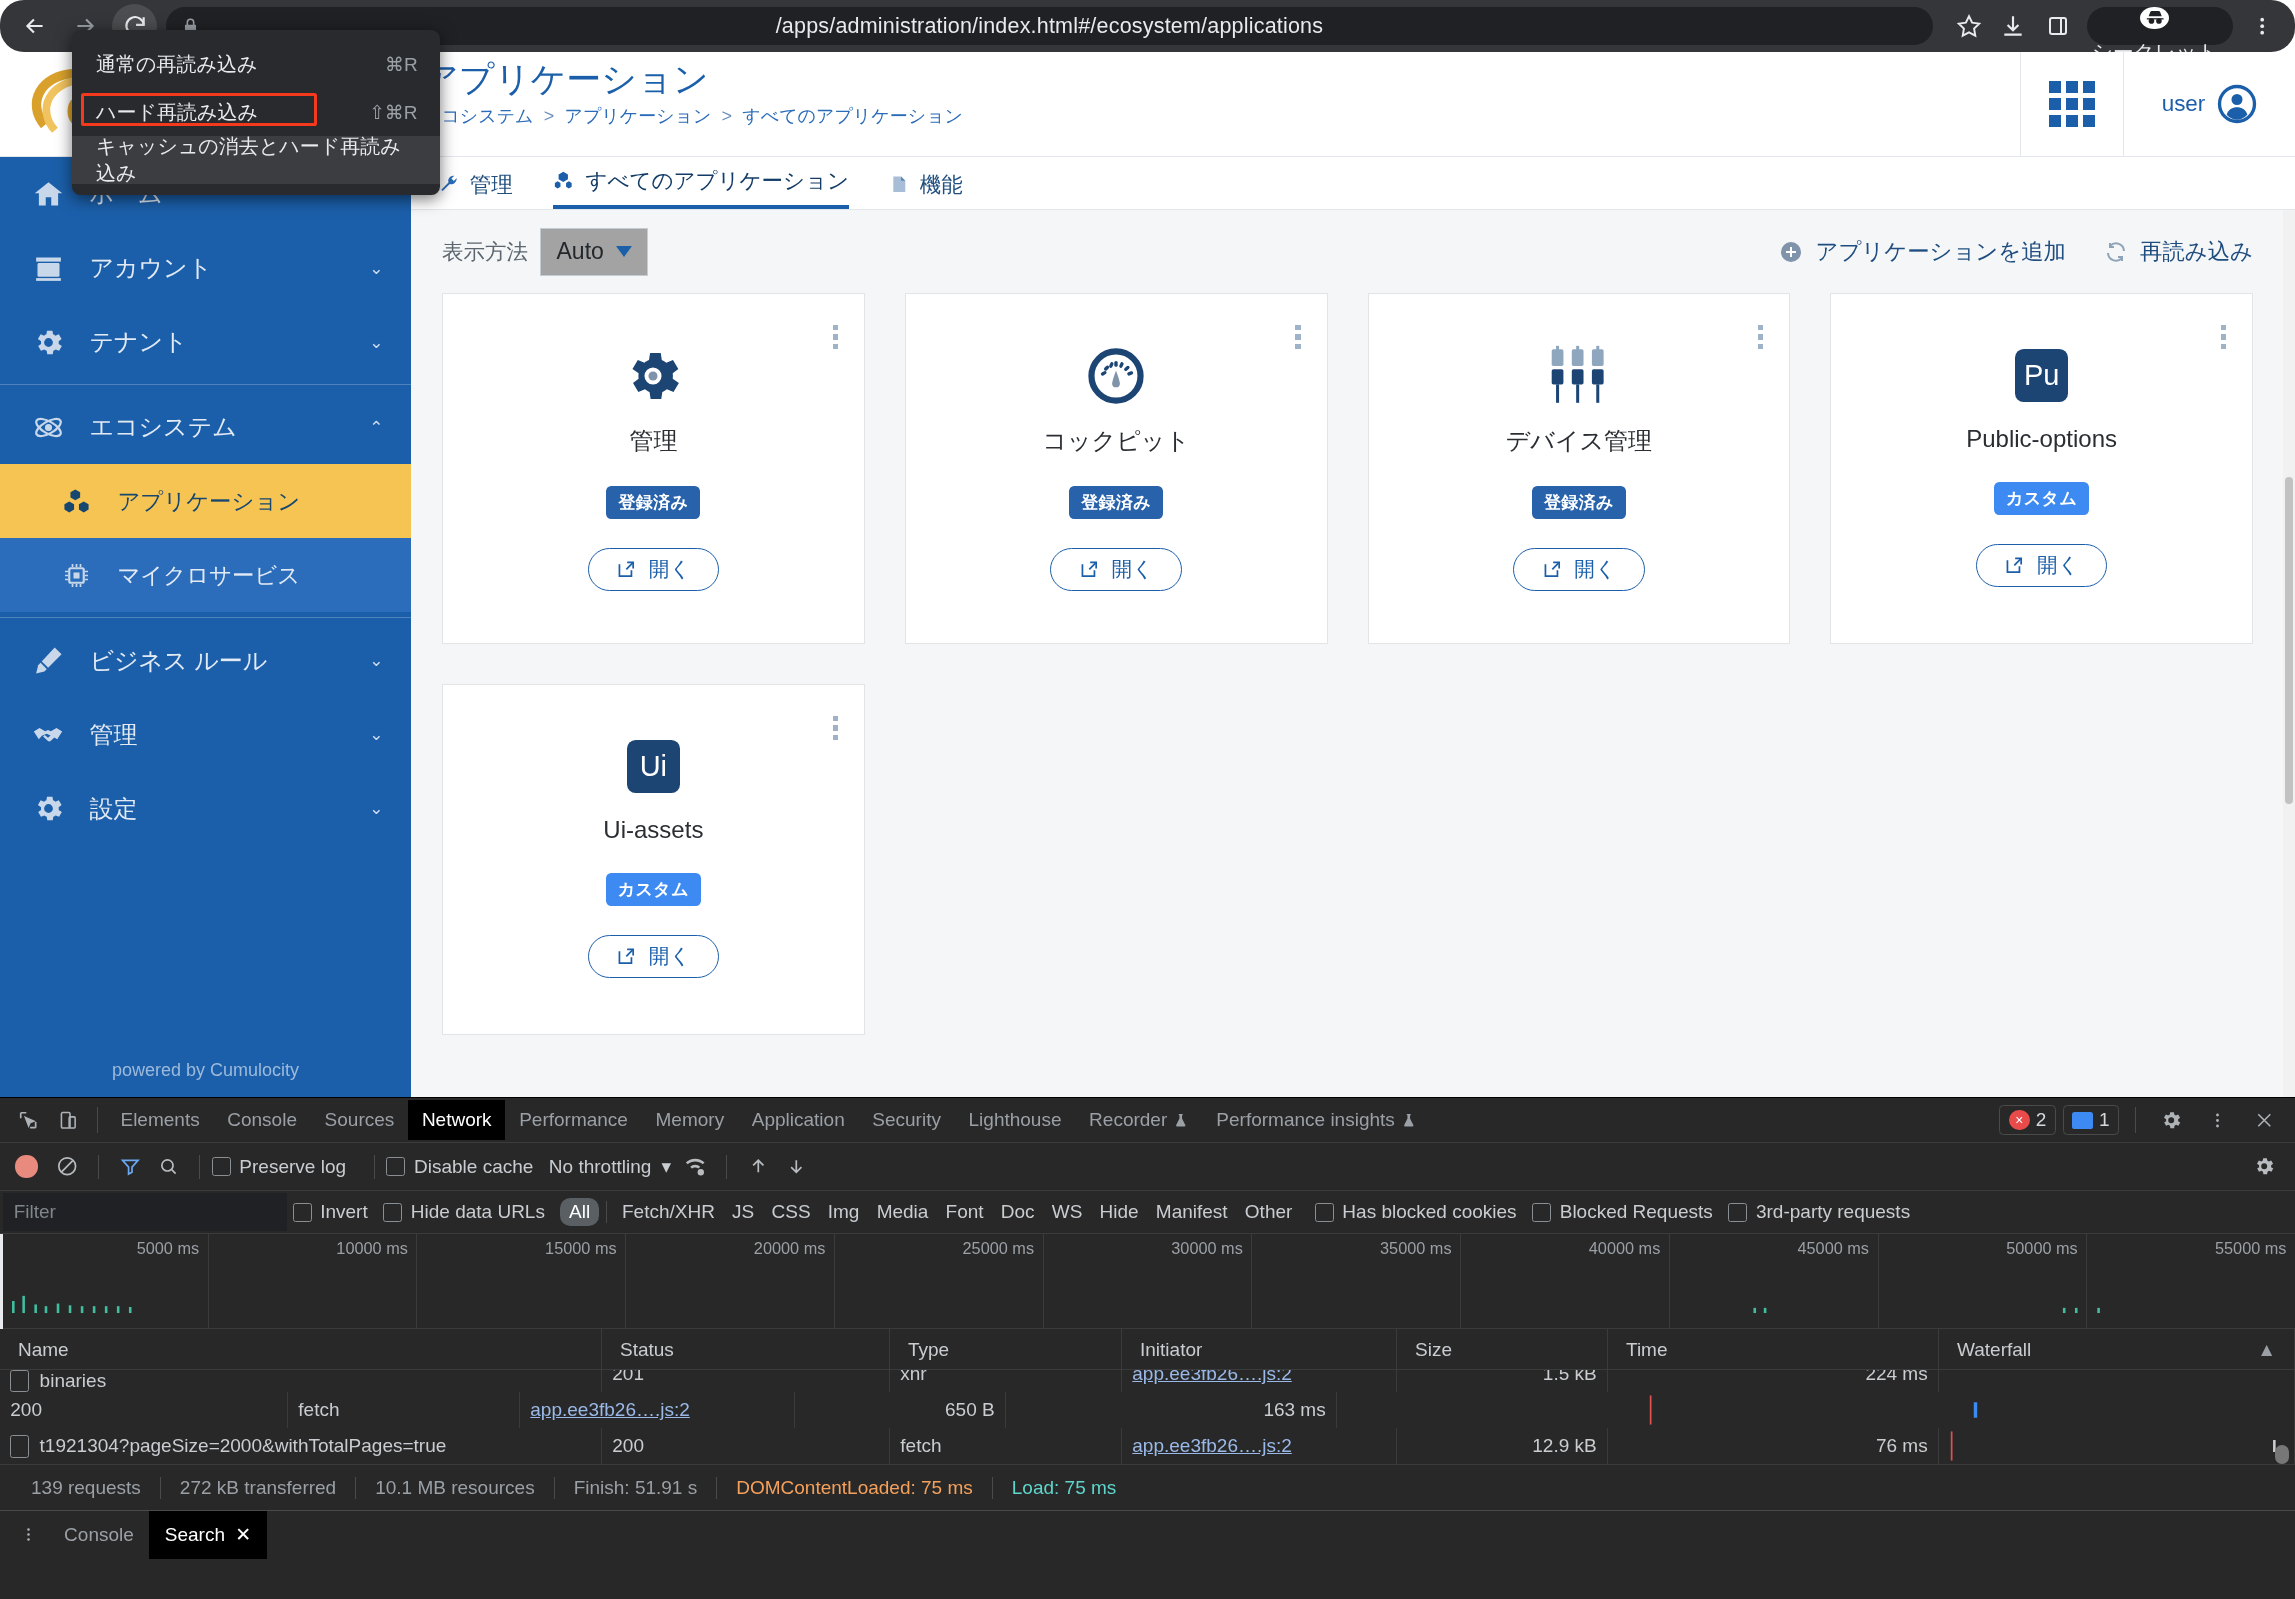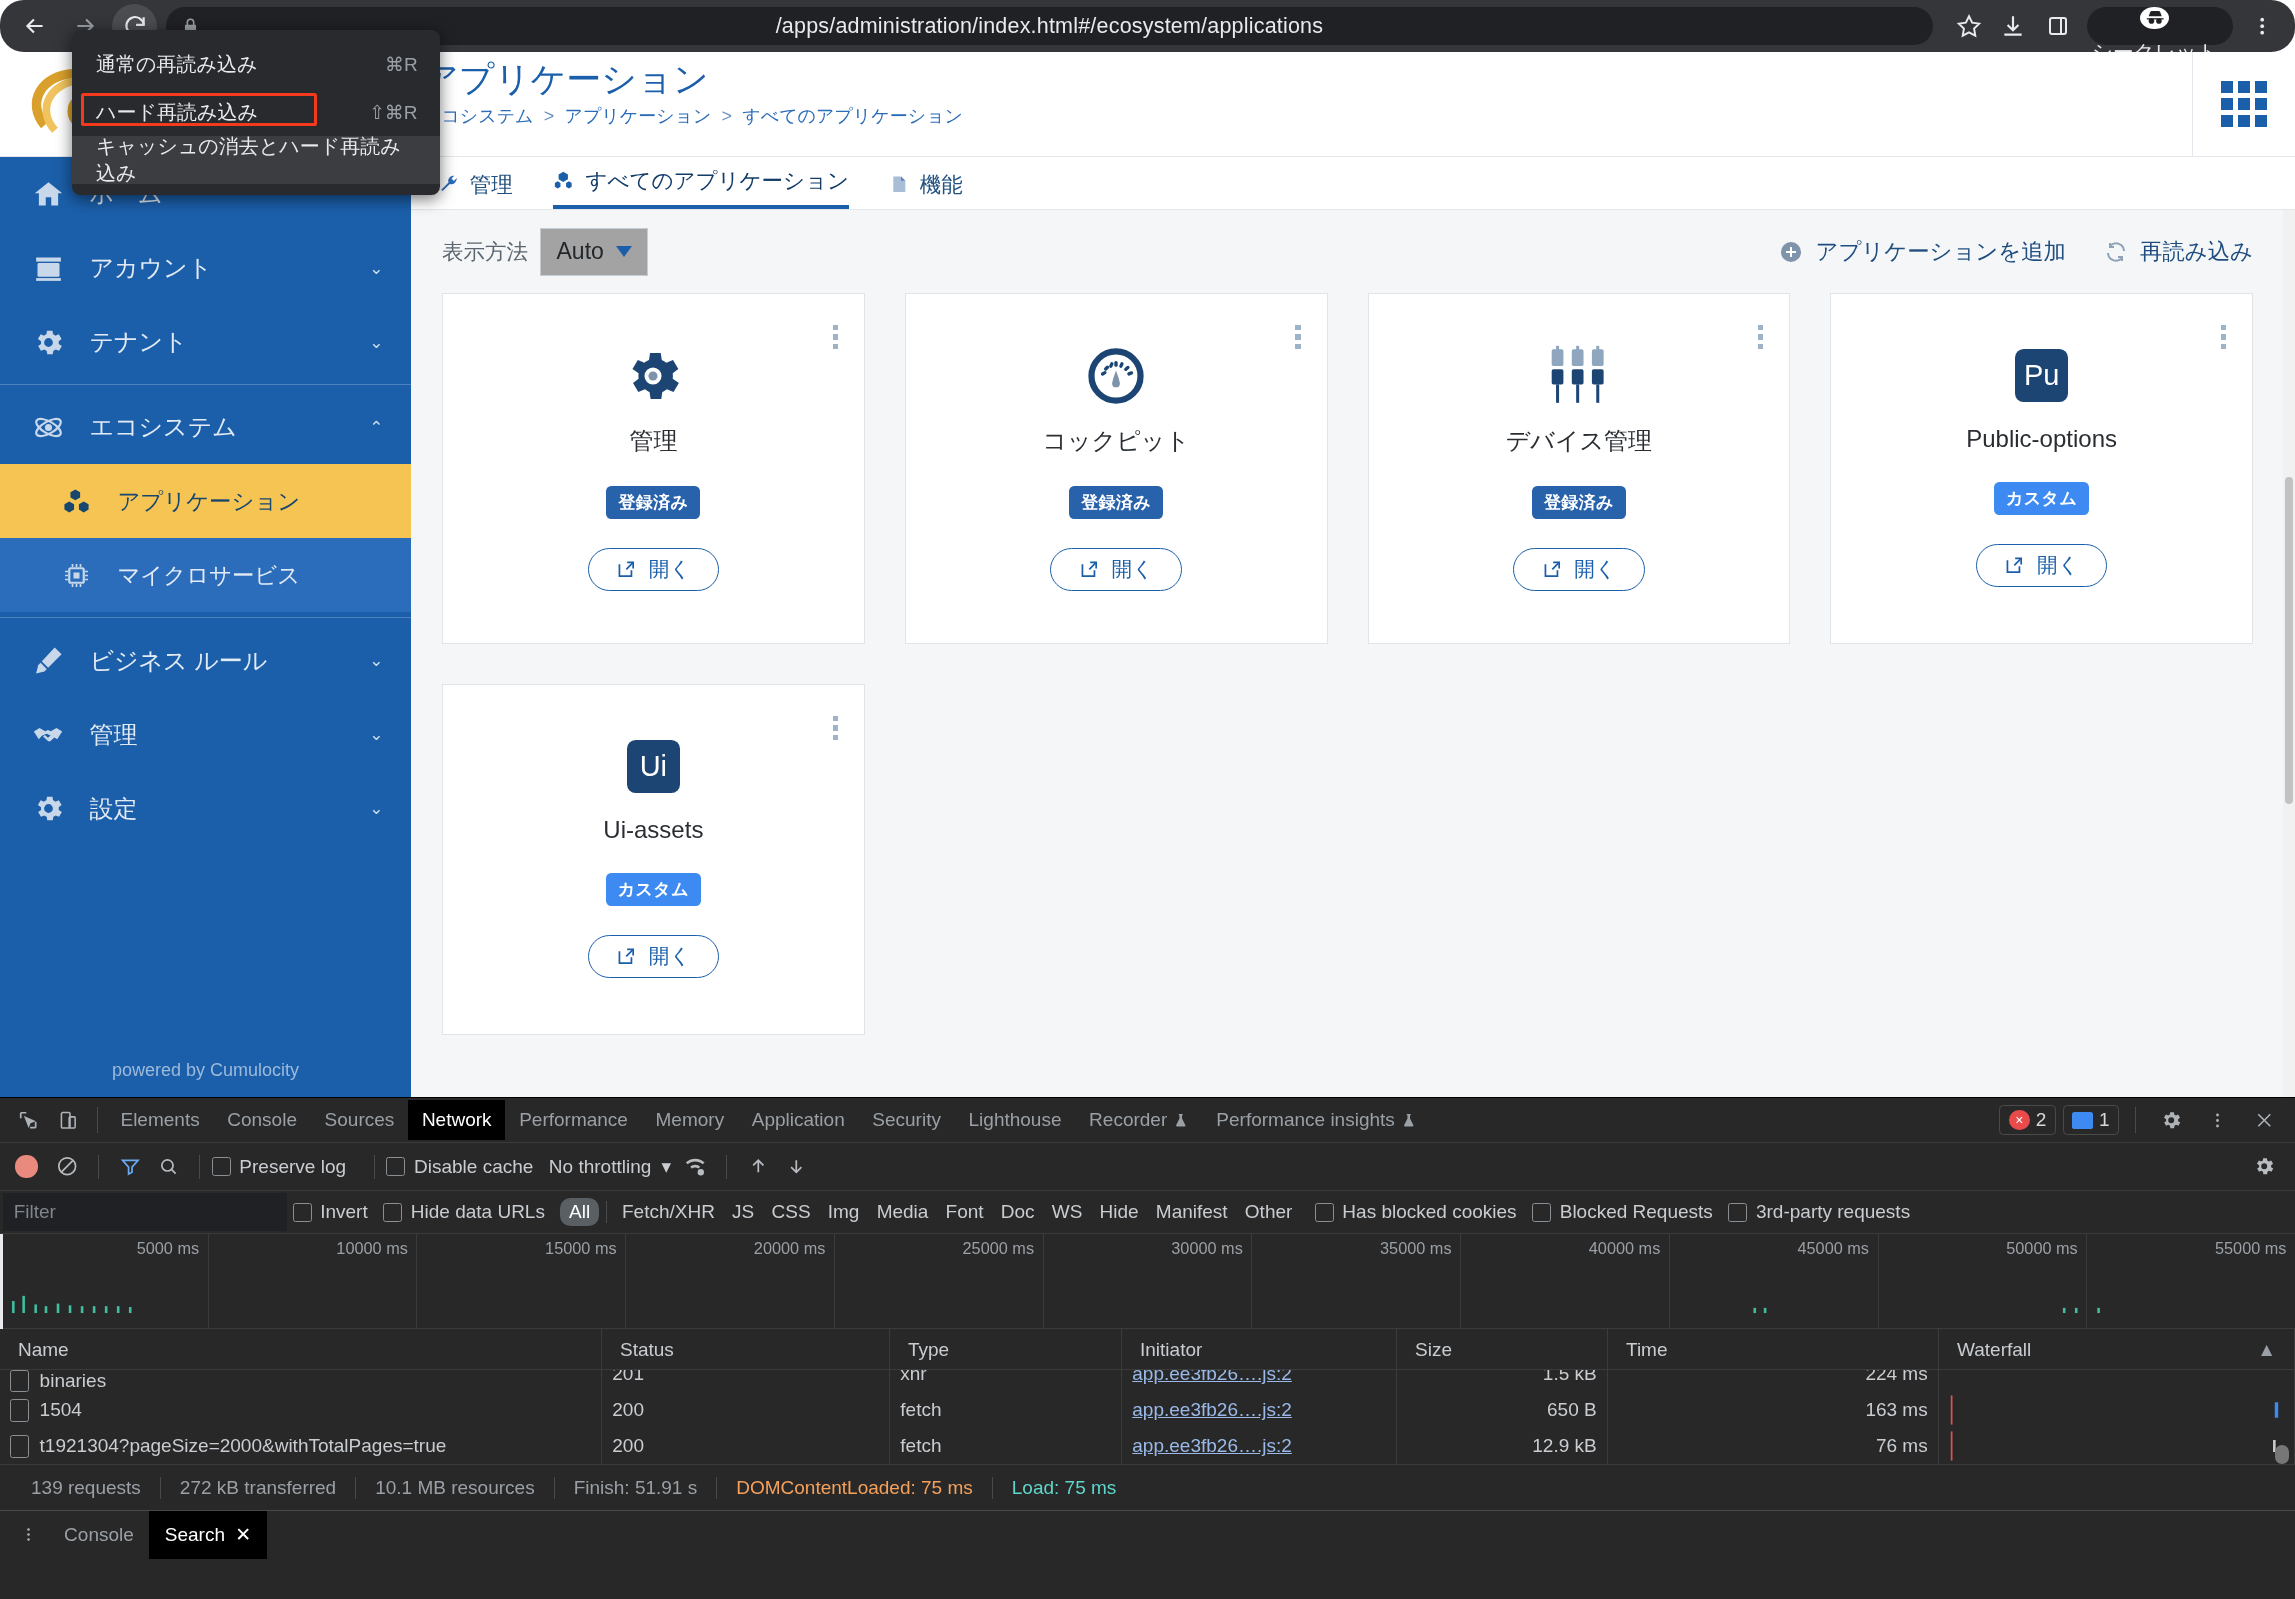--- a/index.html
+++ b/index.html
@@ -356,20 +356,28 @@
               <i></i>
               <i></i>
               <i></i>
               <i></i>
               <i></i>
               <i></i>
               <i></i>
               <i></i>
               <i></i>
             </span>
+      </div>
+      <div class="hdr-cell user">
+        <span>user</span>
+        <svg width="40" height="40" viewBox="0 0 24 24">
+              <circle cx="12" cy="12" r="10.5" fill="none" stroke="#1b5faa" stroke-width="2"></circle>
+              <circle cx="12" cy="9.3" r="3.3" fill="#1b5faa"></circle>
+              <path d="M5.8 18.4c1-3 3.4-4.4 6.2-4.4s5.2 1.4 6.2 4.4A9.6 9.6 0 0 1 12 21.5a9.6 9.6 0 0 1-6.2-3.1z" fill="#1b5faa"></path>
+            </svg>
       </div>
     </div>
   </div>
 
   <div class="tabs-row">
     <div class="tab">
       <svg width="22.4" height="22.4" viewBox="0 0 24 24" fill="#2b6cb8">
             <path d="M21 6.5a5.5 5.5 0 0 1-7.3 5.2L6 19.4 4.6 18l7.7-7.7A5.5 5.5 0 0 1 18.5 3l-3 3 2.5 2.5 3-3c.3.6.5 1.3.5 2z"></path>
           </svg>
       <span>管理</span>
@@ -917,24 +925,20 @@
           </div>
       <div class="td" style="width:288px;height:22.4px;line-height:8.6px">201</div>
       <div class="td" style="width:232px;height:22.4px;line-height:8.6px">xhr</div>
       <div class="td link" style="width:275px;height:22.4px;line-height:8.6px"><a>app.ee3fb26….js:2</a></div>
       <div class="td num" style="width:211px;height:22.4px;line-height:8.6px">1.5 kB</div>
       <div class="td num" style="width:331px;height:22.4px;line-height:8.6px">224 ms</div>
       <div class="td" style="flex:1;height:22.4px"></div>
     </div>
 
     <div class="dt-row">
-      <div class="td name-cell" style="width:602px">
-            <span class="row-chk"></span>
-            <span>1504</span>
-          </div>
       <div class="td" style="width:288px">200</div>
       <div class="td" style="width:232px">fetch</div>
       <div class="td link" style="width:275px"><a>app.ee3fb26….js:2</a></div>
       <div class="td num" style="width:211px">650 B</div>
       <div class="td num" style="width:331px">163 ms</div>
       <div class="td" style="flex:1;position:relative">
         <svg width="100%" height="36" viewBox="0 0 390 42">
               <rect x="2" y="4" width="2" height="34" fill="#e05252"></rect>
               <rect x="380" y="12" width="4" height="18" fill="#3d8bf2"></rect>
             </svg>

